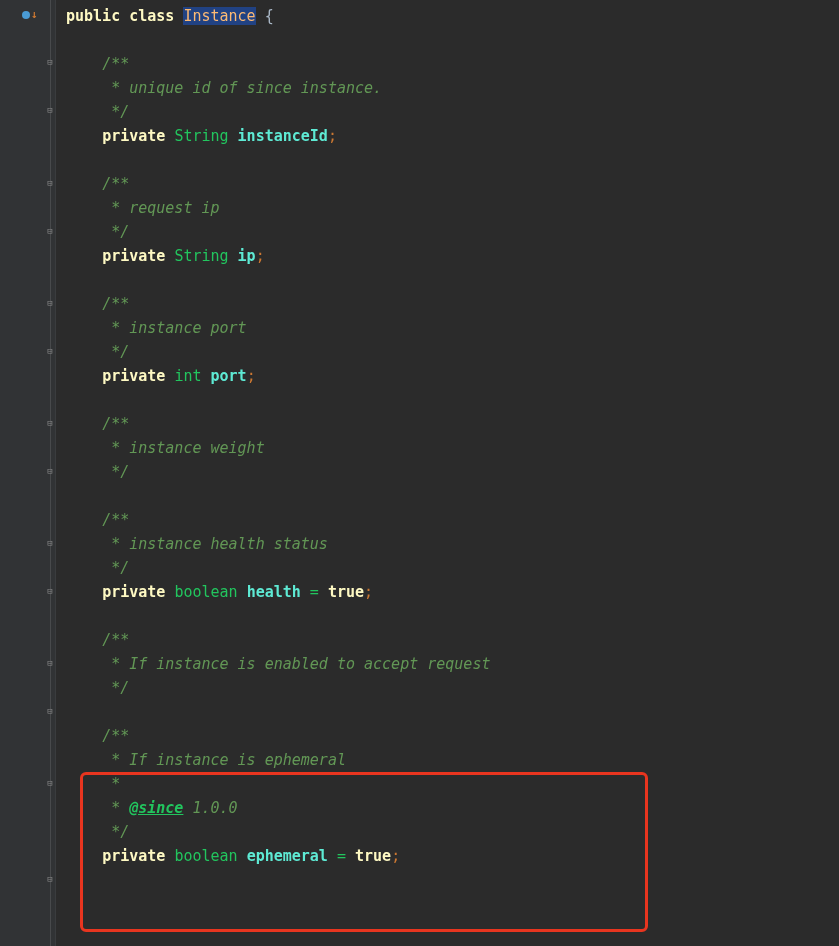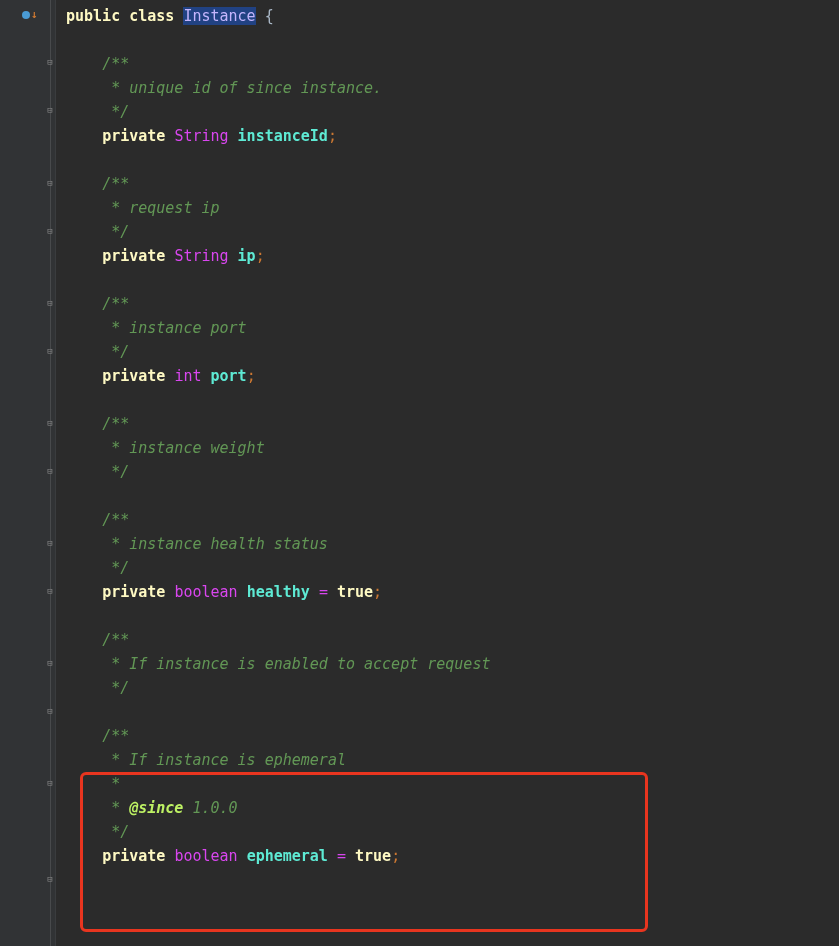--- a/index.html
+++ b/index.html
@@ -77,33 +77,33 @@
     }
     .code-line {
       height: 24px;
       white-space: pre;
     }
     .kw { color: #fef9c3; font-weight: bold; }
     .ident { color: #5eead4; font-weight: bold; }
     .punct { color: #cc7832; }
     .brace { color: #a9b7c6; }
     .comment-green { color: #629755; font-style: italic; }
-    .doc-tag { color: #bef264; font-style: italic; font-weight: bold; }
+    .doc-tag { color: #22c55e; font-style: italic; font-weight: bold; text-decoration: underline; }
     .number { color: #6897bb; }
     .cursor-word {
       background: #214283;
-      color: #c4b5fd;
+      color: #fdba74;
     }
     .highlight-box {
       position: absolute;
       border: 3px solid #e8351f;
       border-radius: 6px;
       pointer-events: none;
     }
-    .white { color: #d946ef; }
+    .white { color: #22c55e; }
   </style>
 </head>
 <body>
 
 <div class="editor">
   <div class="gutter">
     <div class="override-icon">
       <span class="circle"></span>
         <span class="arrow">↓</span>
     </div>
@@ -144,21 +144,21 @@
       <div class="code-line">    <span class="comment-green"> */</span></div>
       <div class="code-line">    <span class="kw">private</span> <span class="white">int</span> <span class="ident">port</span><span class="punct">;</span></div>
       <div class="code-line"></div>
       <div class="code-line">    <span class="comment-green">/**</span></div>
       <div class="code-line">    <span class="comment-green"> * instance weight</span></div>
       <div class="code-line">    <span class="comment-green"> */</span></div>
       <div class="code-line"></div>
       <div class="code-line">    <span class="comment-green">/**</span></div>
       <div class="code-line">    <span class="comment-green"> * instance health status</span></div>
       <div class="code-line">    <span class="comment-green"> */</span></div>
-      <div class="code-line">    <span class="kw">private</span> <span class="white">boolean</span> <span class="ident">healthy</span> <span class="white">=</span> <span class="kw">true</span><span class="punct">;</span></div>
+      <div class="code-line">    <span class="kw">private</span> <span class="white">boolean</span> <span class="ident">health</span> <span class="white">=</span> <span class="kw">true</span><span class="punct">;</span></div>
       <div class="code-line"></div>
       <div class="code-line">    <span class="comment-green">/**</span></div>
       <div class="code-line">    <span class="comment-green"> * If instance is enabled to accept request</span></div>
       <div class="code-line">    <span class="comment-green"> */</span></div>
       <div class="code-line"></div>
       <div class="code-line">    <span class="comment-green">/**</span></div>
       <div class="code-line">    <span class="comment-green"> * If instance is ephemeral</span></div>
       <div class="code-line">    <span class="comment-green"> *</span></div>
       <div class="code-line">    <span class="comment-green"> * </span><span class="doc-tag">@since</span><span class="comment-green"> 1.0.0</span></div>
       <div class="code-line">    <span class="comment-green"> */</span></div>

